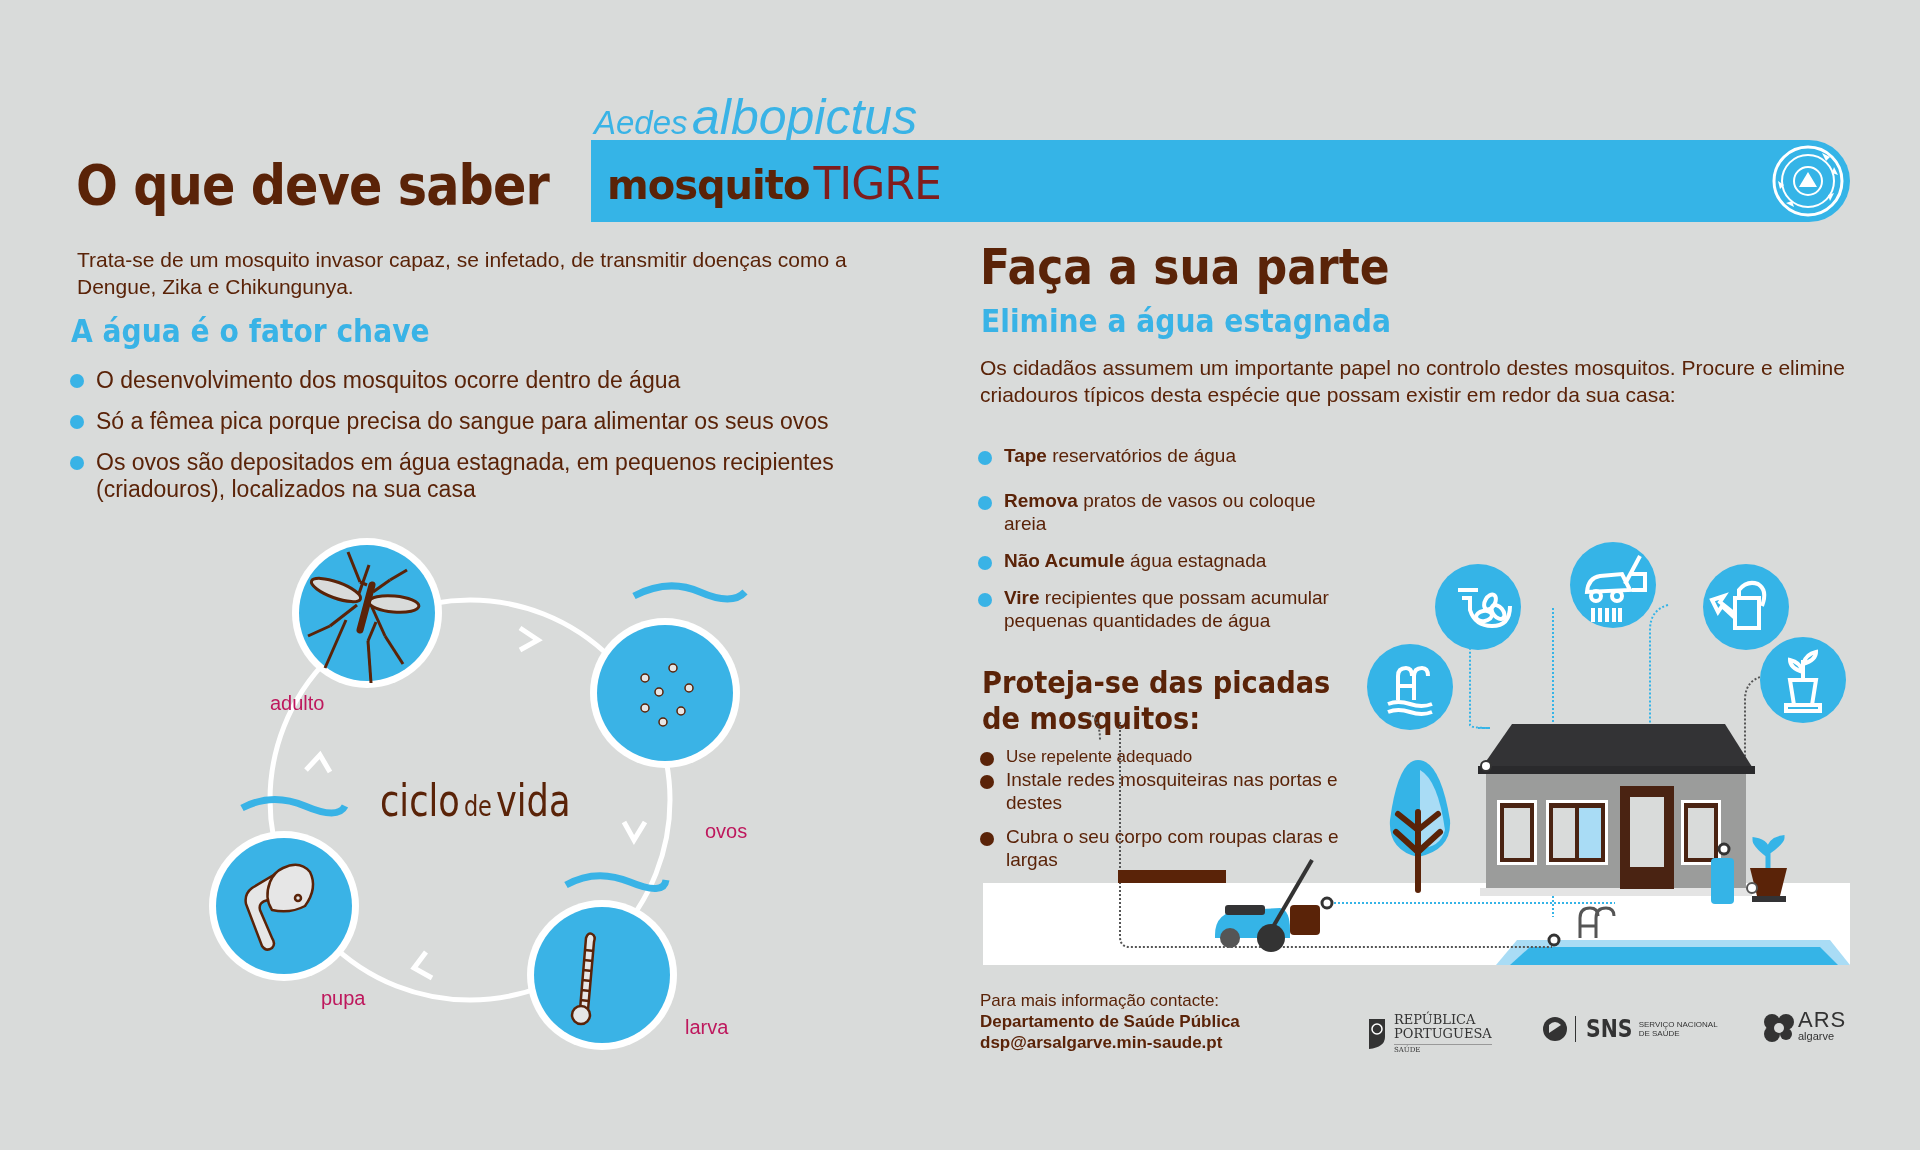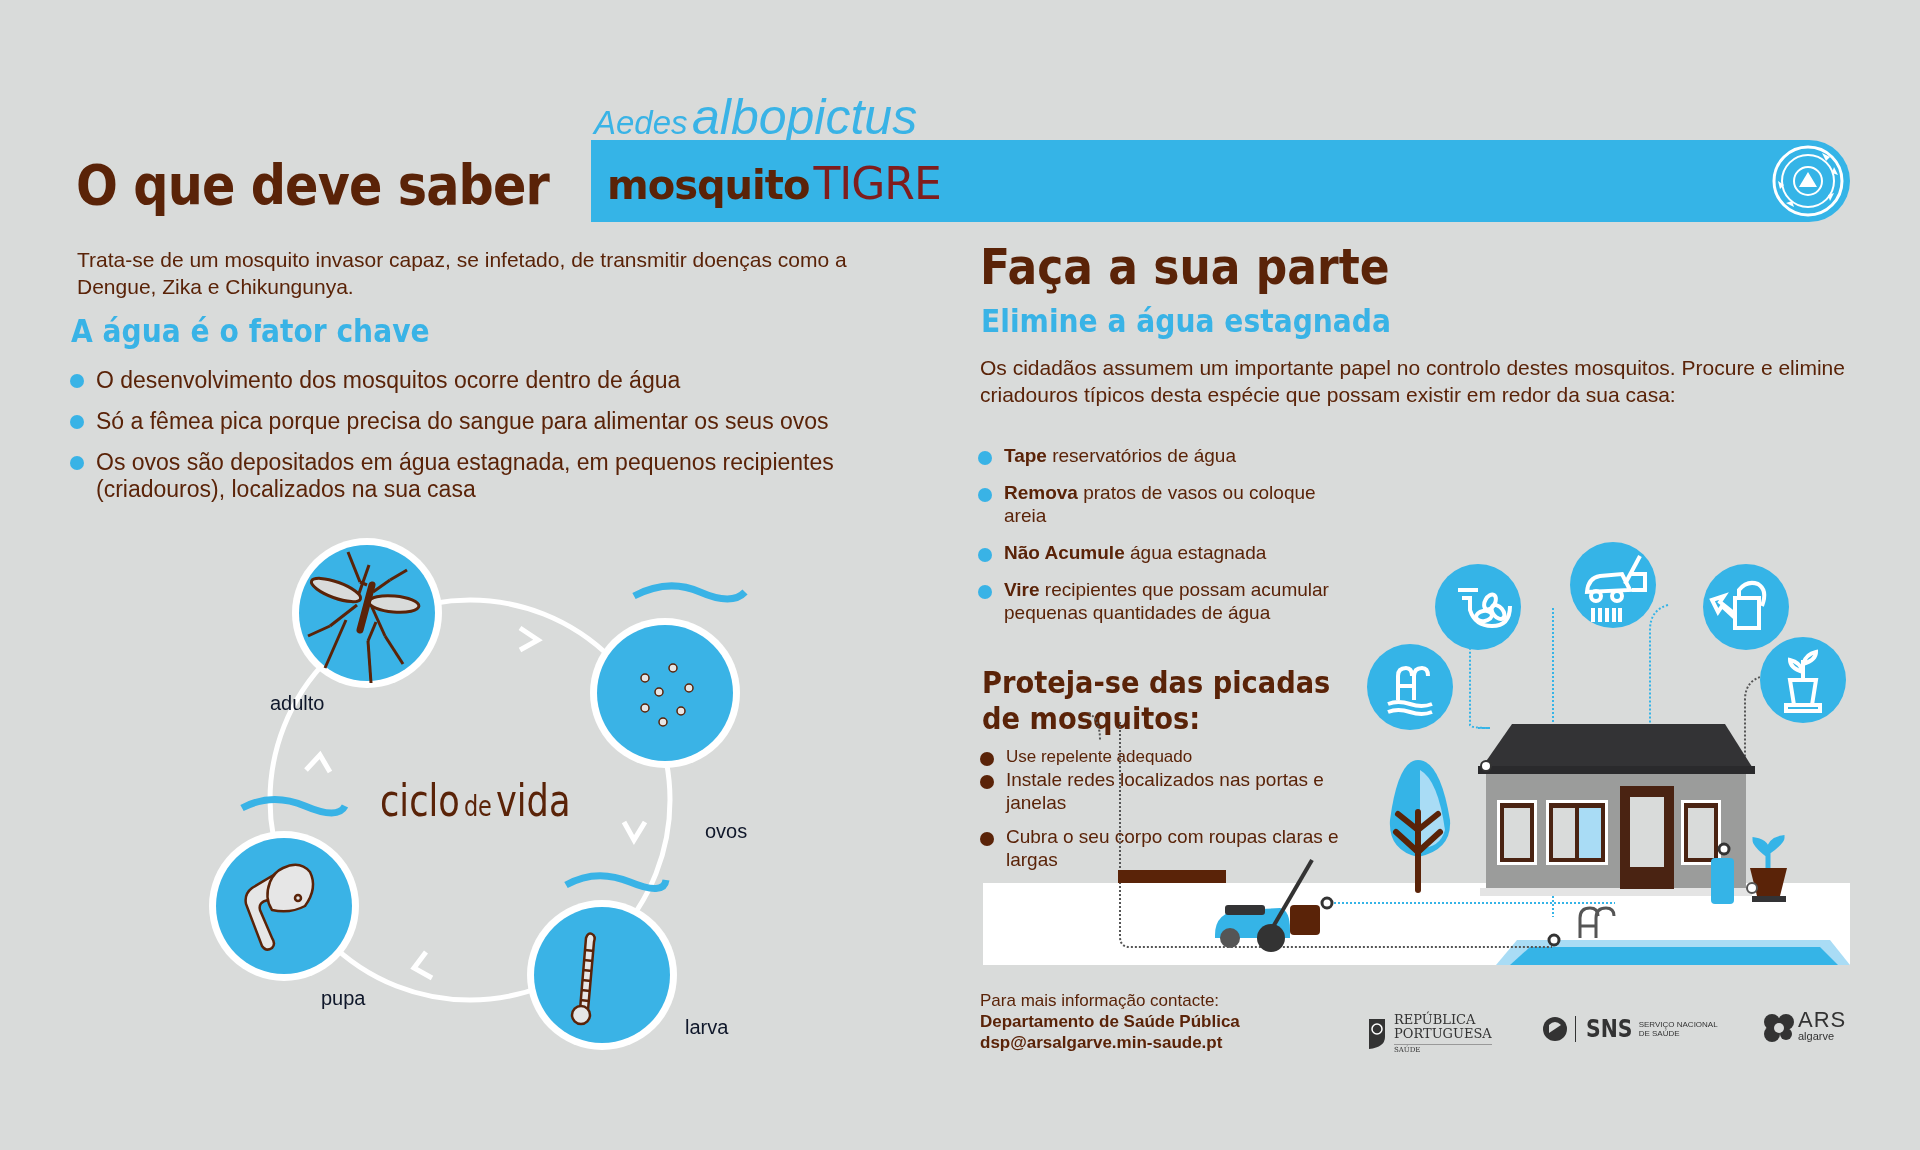--- a/index.html
+++ b/index.html
@@ -16,21 +16,21 @@
   .banner-txt .t { font-family:"DejaVu Sans", sans-serif; font-size:44px; color:#7f1d1d; letter-spacing:-1px; margin-left:4px; }
   .logo { position:absolute; right:6px; top:5px; width:72px; height:72px; }
   .para { font-size:21px; line-height:27px; color:#5a2308; }
   .sub { font-family:"DejaVu Sans", sans-serif; font-weight:bold; color:#39b3e6; font-size:32px; transform:scaleX(0.88); transform-origin:left; white-space:nowrap; }
   .bul { display:flex; font-size:23px; line-height:27px; }
   .bul .dot { width:14px; height:14px; border-radius:50%; background:#39b3e6; margin-top:7px; margin-right:12px; flex:none; }
   .bul .dot.brown { background:#5a2308; }
   .bul b { font-weight:bold; }
   .h-right { font-family:"DejaVu Sans", sans-serif; font-weight:bold; font-size:50px; color:#5a2308; transform:scaleX(0.88); transform-origin:left; white-space:nowrap; }
   .h-prot { font-family:"DejaVu Sans", sans-serif; font-weight:bold; font-size:31px; line-height:36px; color:#5a2308; transform:scaleX(0.88); transform-origin:left; }
-  .stage-label { font-size:20px; color:#0f172a; }
+  .stage-label { font-size:20px; color:#be185d; }
   .footer { font-size:17px; line-height:21px; }
   .footer b { font-weight:bold; }
 </style>
 </head>
 <body>
 
 <div class="abs title-main">O que deve saber</div>
 <div class="abs species">
   <span class="s1">Aedes</span>
   <span class="s2">albopictus</span>
@@ -156,21 +156,21 @@
   <span style="font-size:44px;">ciclo</span>
   <span style="font-size:28px;">de</span>
   <span style="font-size:44px;">vida</span>
 </div>
 
 <div class="abs h-right" style="left:980px; top:238px;">Faça a sua parte</div>
 <div class="abs sub" style="left:981px; top:302px;">Elimine a água estagnada</div>
 <div class="abs para" style="left:980px; top:354px; width:880px;">Os cidadãos assumem um importante papel no controlo destes mosquitos. Procure e elimine criadouros típicos desta espécie que possam existir em redor da sua casa:</div>
 
 <div class="abs" style="left:978px; top:444px; width:400px;">
-  <div class="bul" style="font-size:19px; line-height:23px; margin-bottom:14px;">
+  <div class="bul" style="font-size:19px; line-height:23px; margin-bottom:22px;">
     <span class="dot"></span>
     <span><b>Tape</b><span> reservatórios de água</span></span>
   </div>
   <div class="bul" style="font-size:19px; line-height:23px; margin-bottom:14px;">
     <span class="dot"></span>
     <span style="width:350px;"><b>Remova</b><span> pratos de vasos ou coloque areia</span></span>
   </div>
   <div class="bul" style="font-size:19px; line-height:23px; margin-bottom:14px;">
     <span class="dot"></span>
     <span><b>Não Acumule</b><span> água estagnada</span></span>
@@ -185,21 +185,21 @@
   <div>Proteja-se das picadas</div>
   <div>de mosquitos:</div>
 </div>
 <div class="abs" style="left:980px; top:745px; width:380px;">
   <div class="bul" style="font-size:17px; line-height:23px;">
     <span class="dot brown"></span>
     <span>Use repelente adequado</span>
   </div>
   <div class="bul" style="font-size:19px; line-height:23px;">
     <span class="dot brown"></span>
-    <span style="width:350px;">Instale redes localizados nas portas e janelas</span>
+    <span style="width:350px;">Instale redes mosquiteiras nas portas e destes</span>
   </div>
   <div class="bul" style="font-size:19px; line-height:23px;margin-top:11px;">
     <span class="dot brown"></span>
     <span style="width:350px;">Cubra o seu corpo com roupas claras e largas</span>
   </div>
 </div>
 
 <svg class="abs" style="left:980px; top:530px;" width="880" height="440" viewBox="980 530 880 440">
 
   <rect x="983" y="883" width="867" height="82" fill="#fff"></rect>

